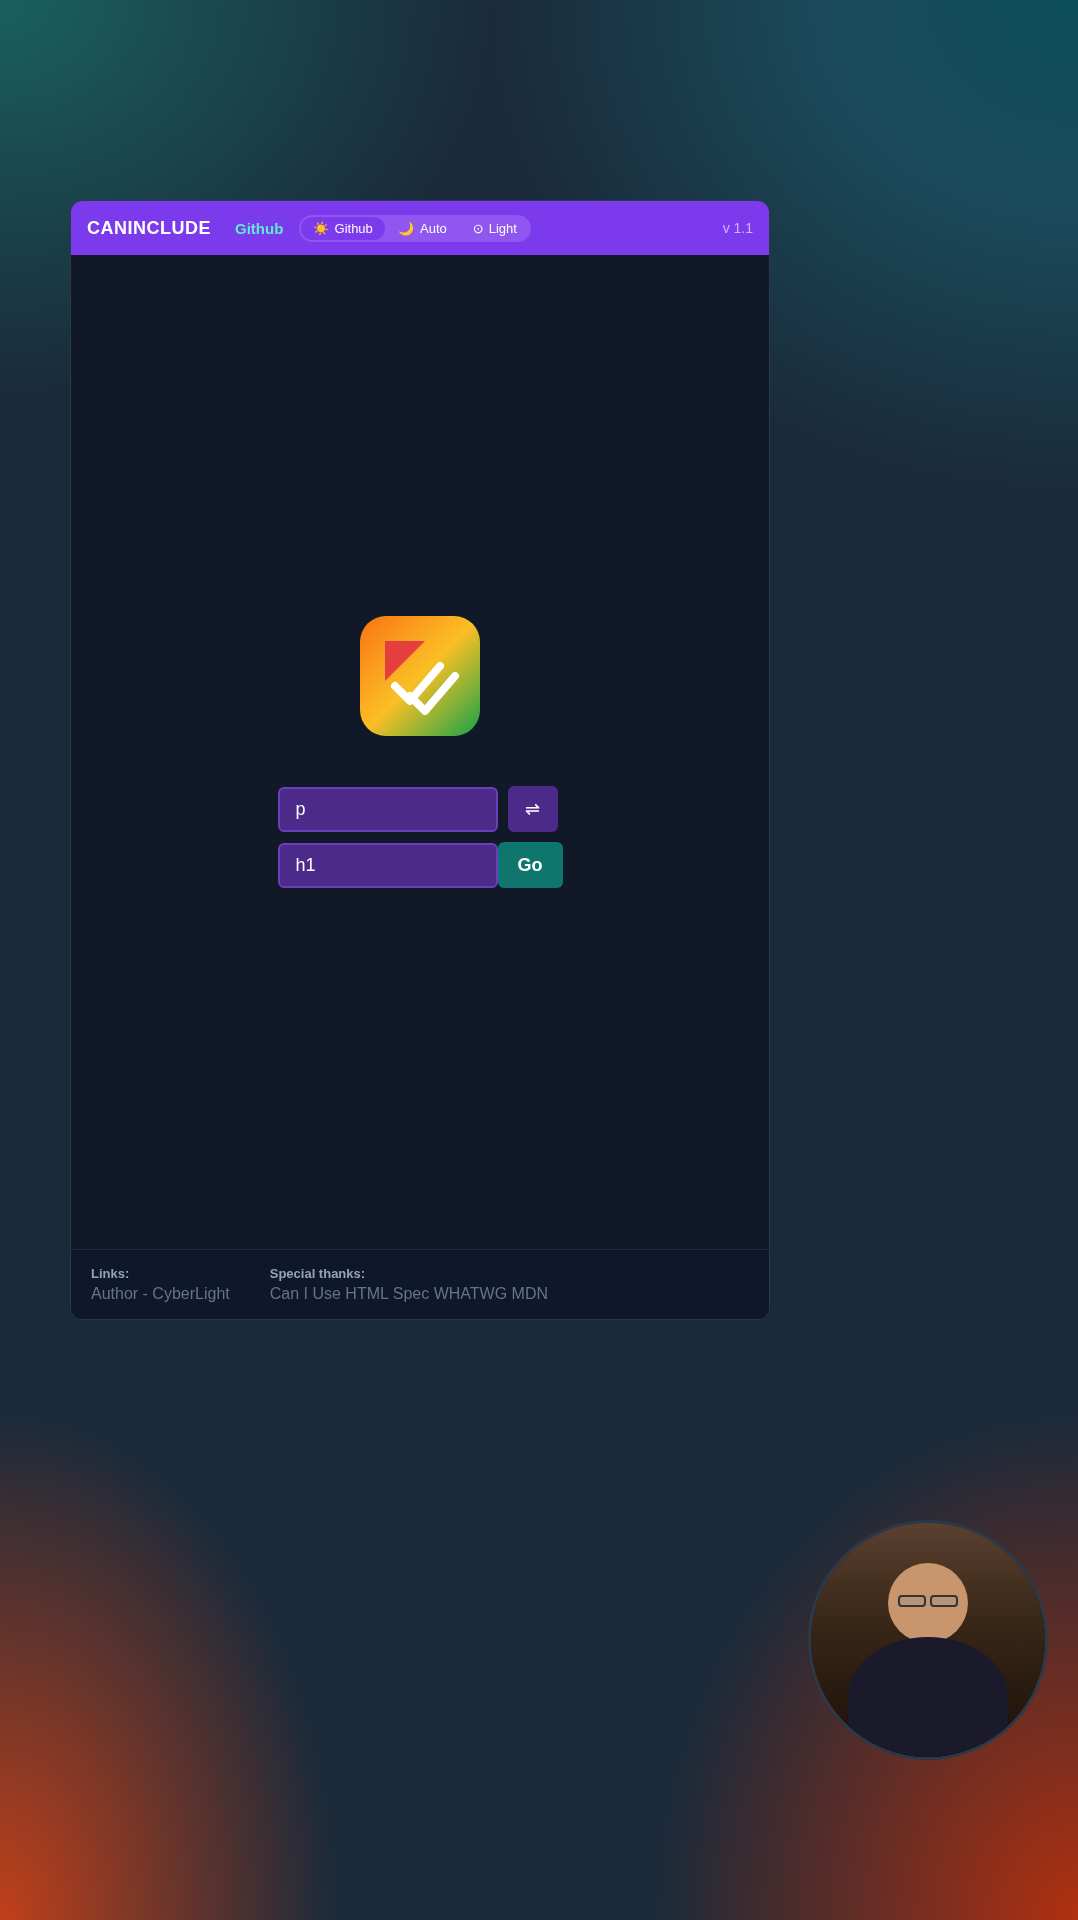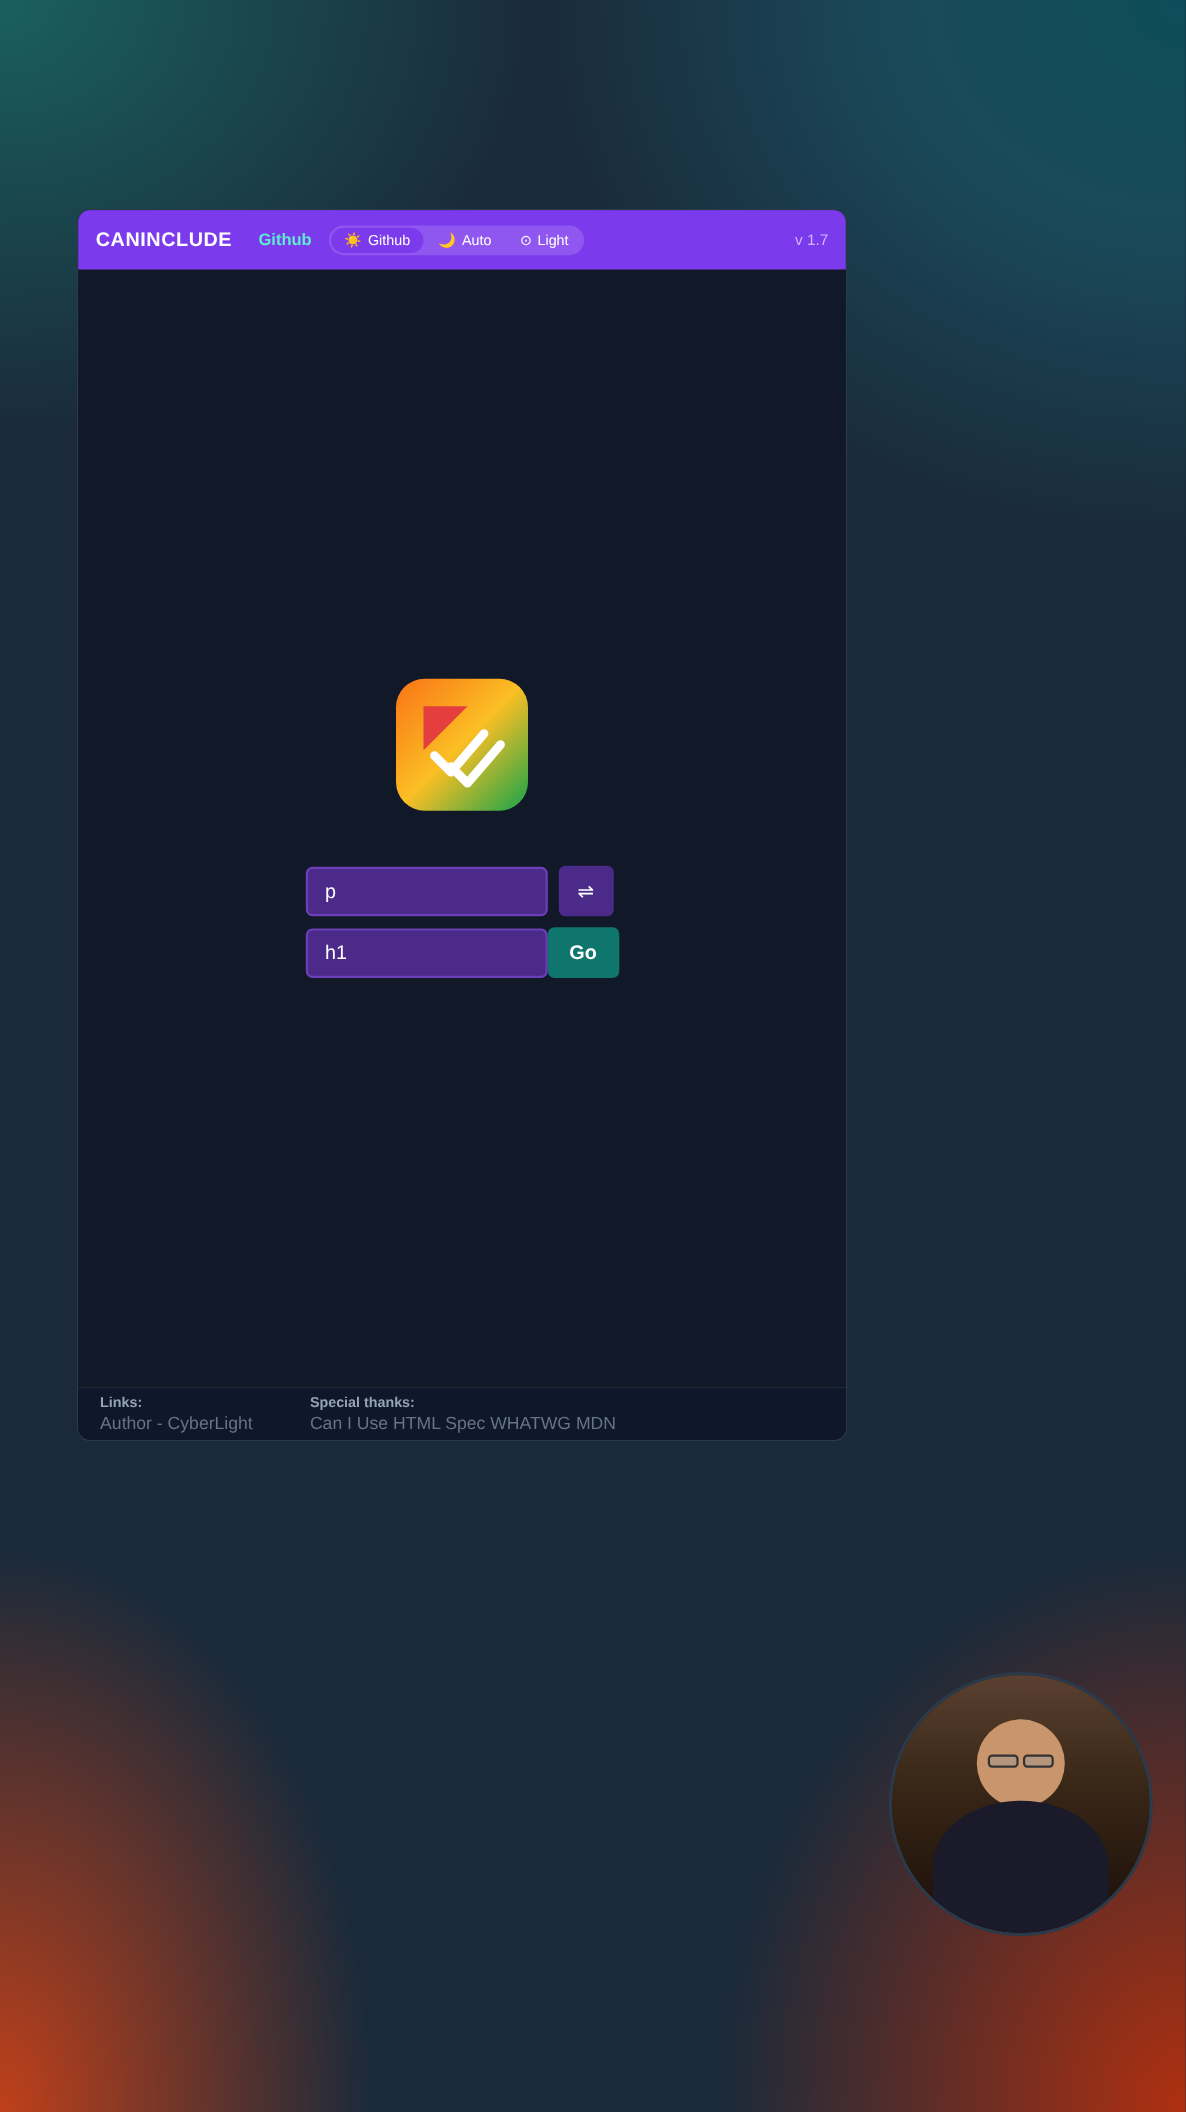--- a/index.html
+++ b/index.html
@@ -39,21 +39,21 @@
       position: absolute;
       bottom: 0; right: 0;
       width: 500px; height: 600px;
       background: radial-gradient(ellipse at bottom right, #b03010 0%, transparent 60%);
       pointer-events: none;
     }
 
     
     .app-window {
       position: absolute;
-      top: 190px;
+      top: 200px;
       left: 70px;
       width: 700px;
       height: 1120px;
       background: #111827;
       border-radius: 12px;
       border: 1px solid #2a3a4a;
       display: flex;
       flex-direction: column;
       overflow: hidden;
     }
@@ -206,23 +206,23 @@
       padding: 10px 20px;
       cursor: pointer;
       height: 46px;
       font-weight: 600;
     }
 
     
     .footer {
       background: #0f172a;
       border-top: 1px solid #1e2a3a;
-      padding: 5px 20px;
-      display: flex;
-      gap: 52px;
+      padding: 16px 20px;
+      display: flex;
+      gap: 40px;
       flex-shrink: 0;
     }
 
     .footer-section {
       display: flex;
       flex-direction: column;
       gap: 4px;
     }
 
     .footer-title {
@@ -309,21 +309,21 @@
       <div class="theme-btn">
         <span class="theme-icon">🌙</span>
         <span>Auto</span>
       </div>
       <div class="theme-btn">
         <span class="theme-icon">⊙</span>
         <span>Light</span>
       </div>
     </div>
 
-    <span class="version-badge">v 1.7</span>
+    <span class="version-badge">v 1.1</span>
   </nav>
 
   <div class="main-content">
 
     <div class="app-logo">
       <svg width="90" height="90" viewBox="0 0 90 90">
 
         <polygon points="10,10 50,10 10,50" fill="#e53e3e"></polygon>
 
         <polyline points="20,55 35,70 65,35" fill="none" stroke="white" stroke-width="8" stroke-linecap="round" stroke-linejoin="round"></polyline>

